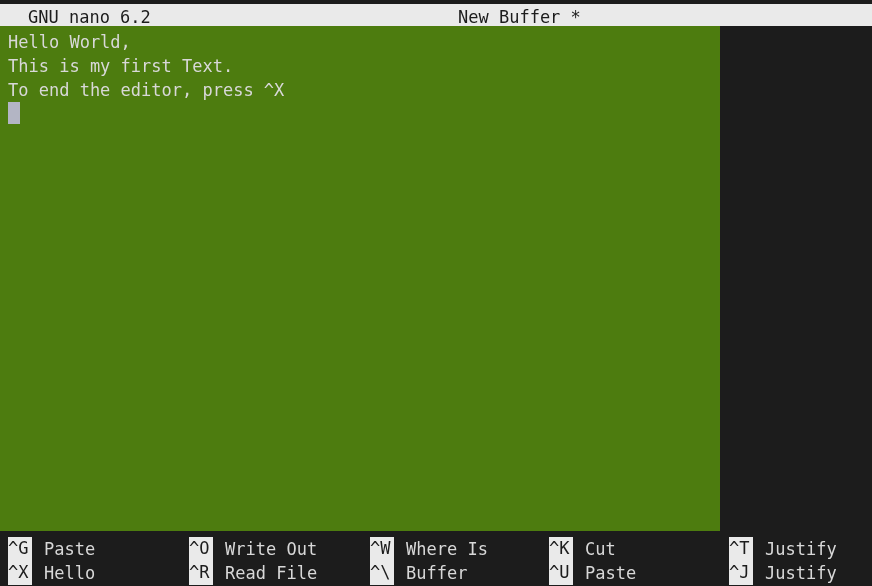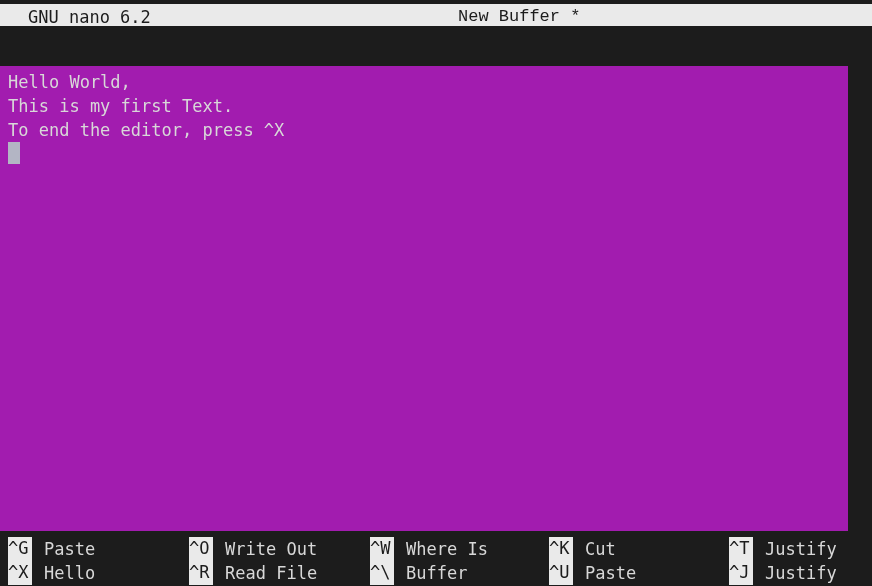--- a/index.html
+++ b/index.html
@@ -31,31 +31,30 @@
     white-space: pre;
   }
   .titlebar .tb-text {
     position: absolute;
     top: 1px;
     display: block;
     white-space: pre;
     letter-spacing: 0;
   }
   .tb-app   { left: 28px; }
-  .tb-buffer{ left: 458px; font-family: Liberation Mono, monospace; }
+  .tb-buffer{ left: 458px; }
 
   
   .editor {
     position: absolute;
     left: 0;
     top: 26px;
-    width: 848px;
+    width: 720px;
     height: 505px;
-    background: #a21caf;
-    margin-top: 40px;
+    background: #4d7c0f;
   }
   .line {
     position: absolute;
     left: 8px;
     height: 24px;
     color: #d8d8d8;
     white-space: pre;
   }
   .cursor-block {
     position: absolute;

